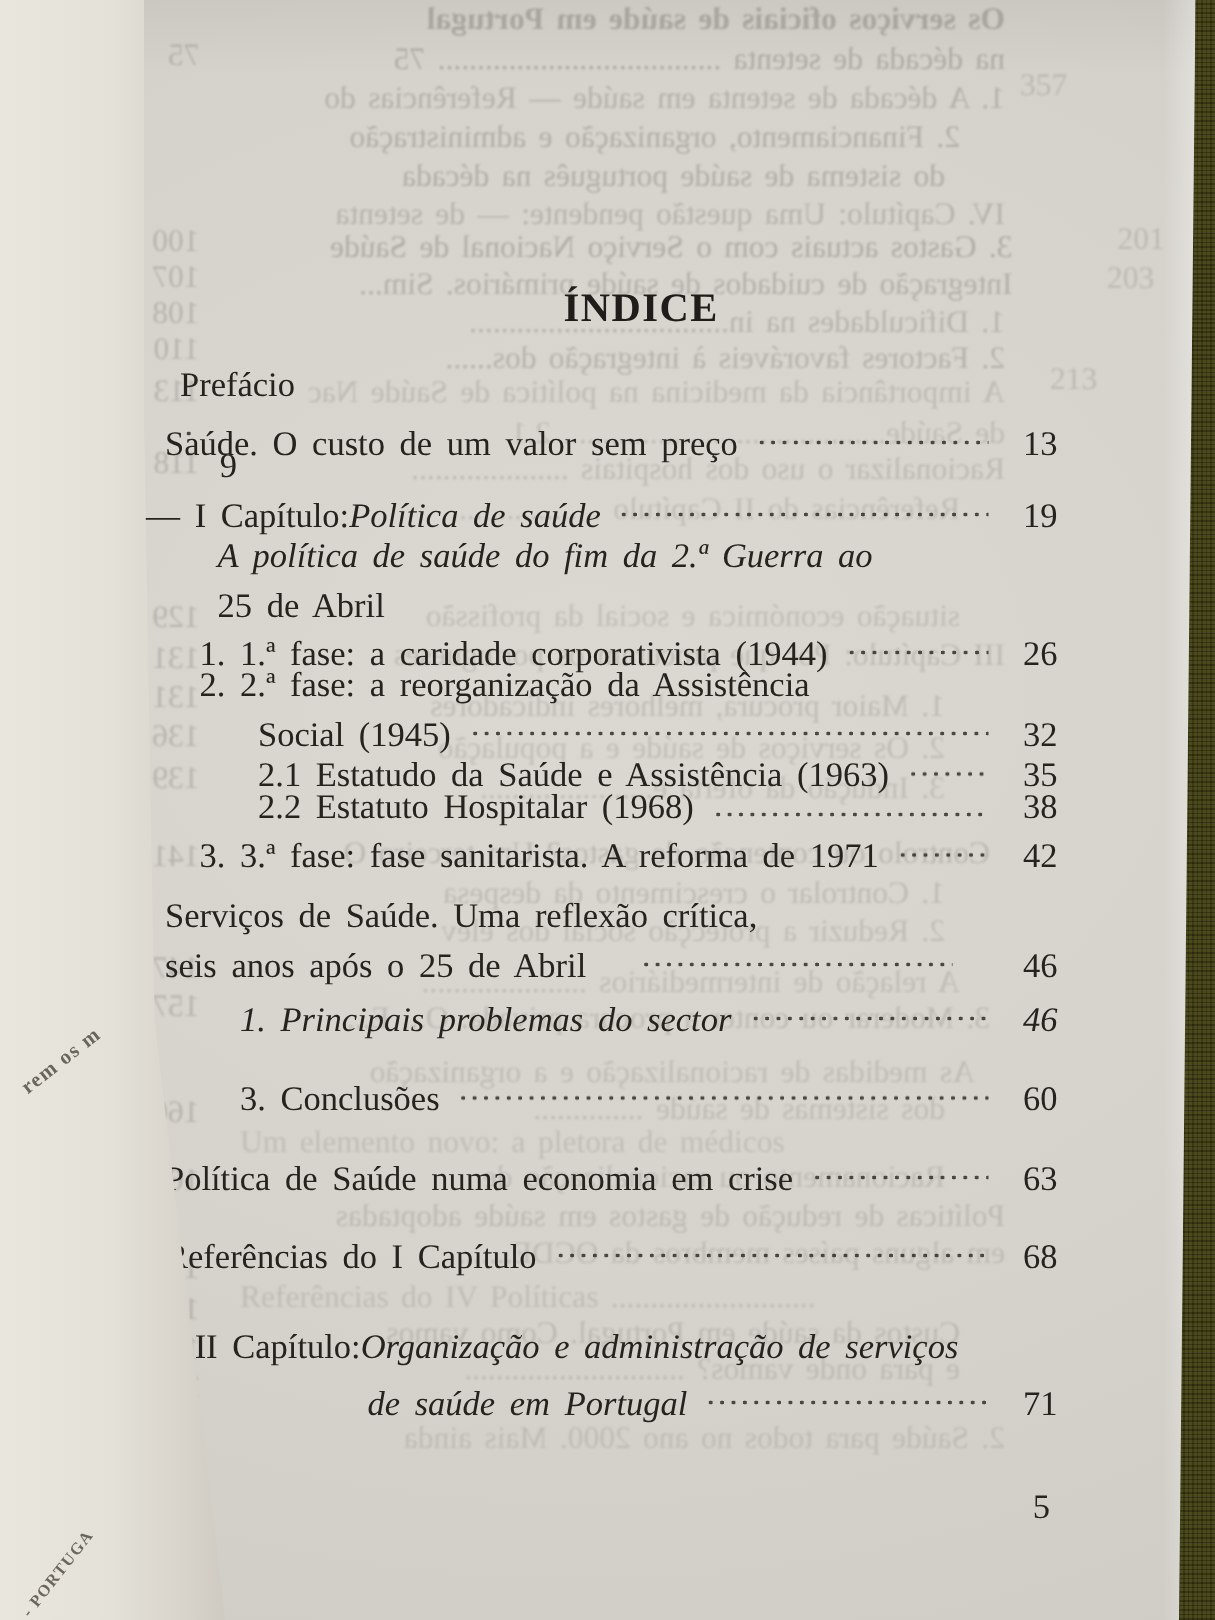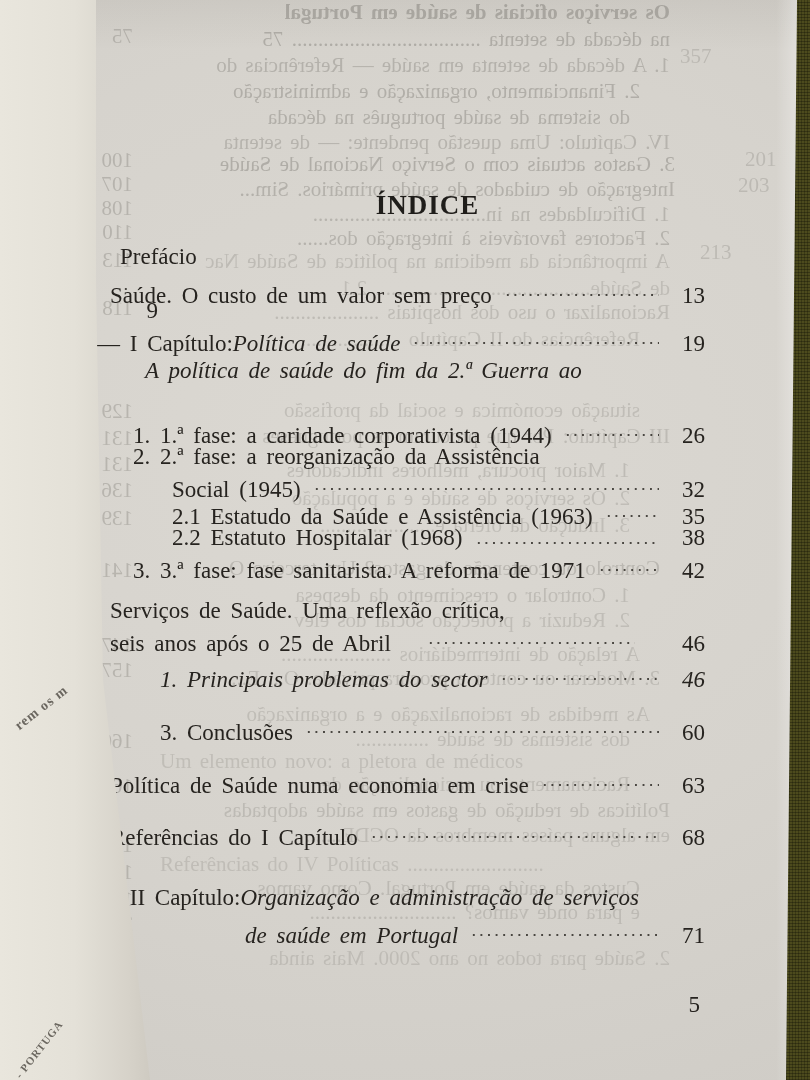--- a/index.html
+++ b/index.html
@@ -157,20 +157,25 @@
     <span class="leader" data-interactable="false"></span>
     <span class="pn" data-interactable="false">19</span>
   </div>
 
   <div class="row" data-interactable="false" style="top: 357px; left: 35px; font-style: italic;">
 
     <span class="txt" data-interactable="false">A política de saúde do fim da 2.ª Guerra ao</span>
 
   </div>
 
+  <div class="row" data-interactable="false" style="top: 390px; left: 35px;">
+
+    <span class="txt" data-interactable="false">25 de Abril</span>
+
+  </div>
 
   <div class="row" data-interactable="false" style="top: 416px; left: 23px;">
 
     <span class="txt" data-interactable="false">1. 1.ª fase: a caridade corporativista (1944)</span>
     <span class="leader" data-interactable="false"></span>
     <span class="pn" data-interactable="false">26</span>
   </div>
 
   <div class="row" data-interactable="false" style="top: 443px; left: 23px;">
 

